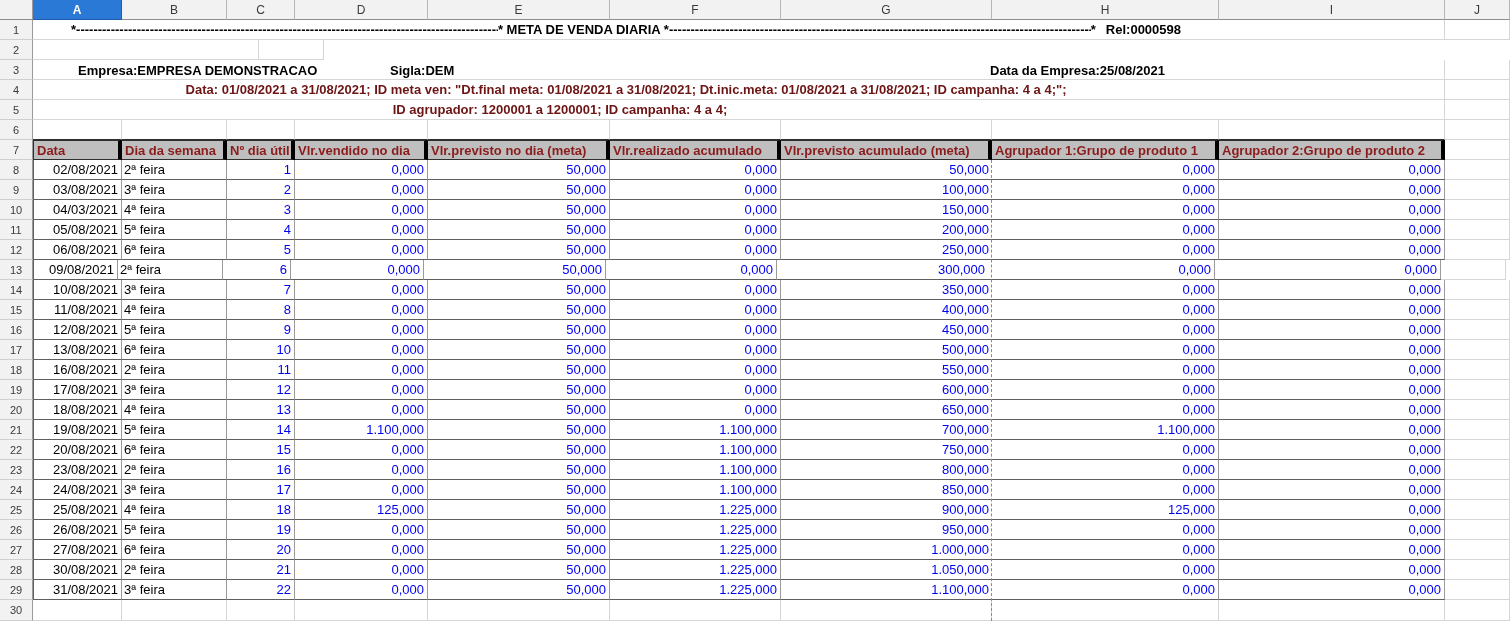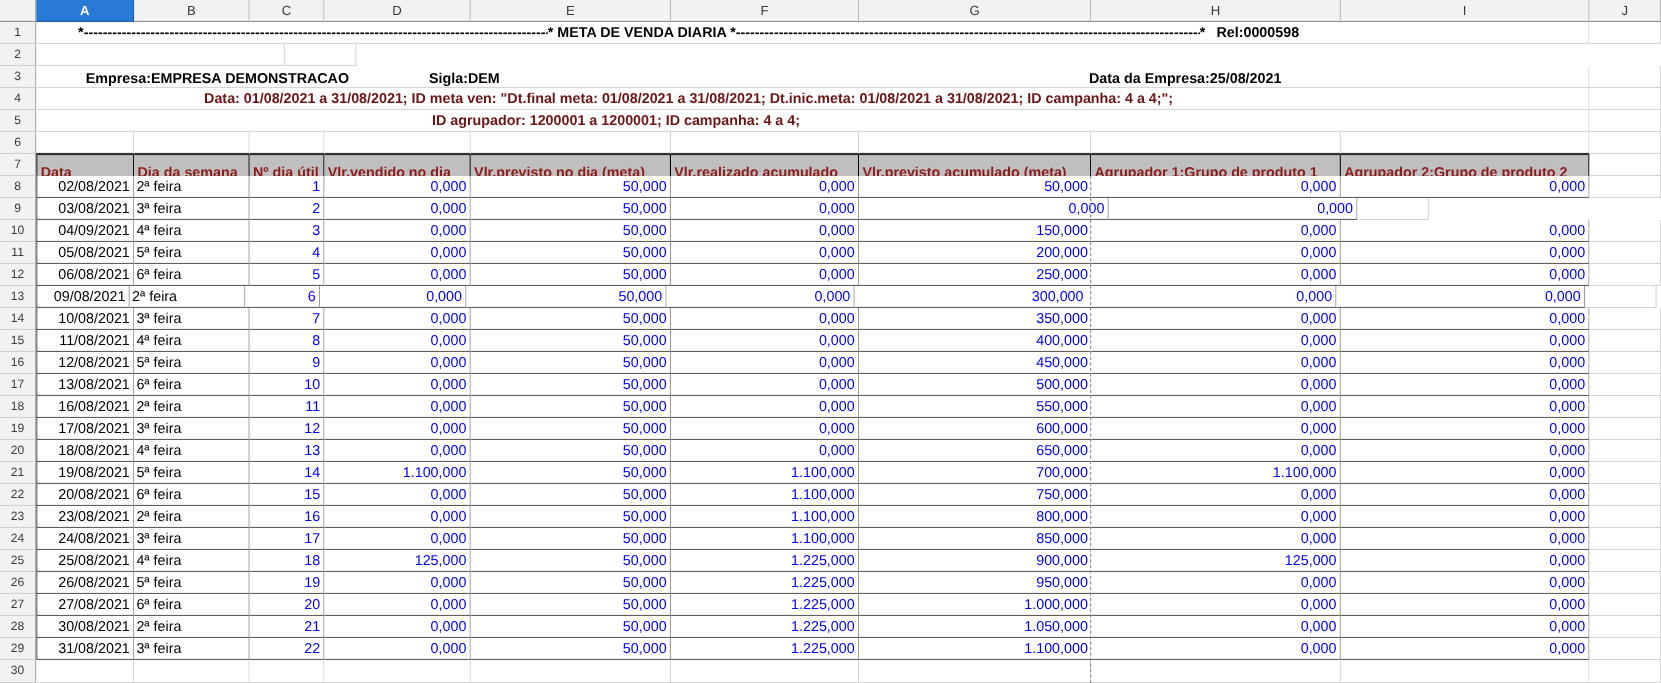--- a/index.html
+++ b/index.html
@@ -37,25 +37,25 @@
           background:#fff; font-weight:bold; font-size:13px; color:#000;
           display:flex; align-items:center; white-space:nowrap; overflow:hidden;}
   .merged .abs{position:absolute; top:0; height:20px; display:flex; align-items:center; white-space:pre;}
   .titlebar{padding-left:38px; padding-right:38px;}
   .dashfill{flex:1; overflow:hidden; white-space:nowrap;}
   .rel{margin-left:10px;}
   .centerline{width:100%; text-align:center; color:var(--info-text);}
   .centerline.r5{padding-right:132px;}
 
   
-  .th{height:32px; background:var(--header-bg); color:var(--header-text);
+  .th{height:20px; background:var(--header-bg); color:var(--header-text);
       font-weight:bold; font-size:13px; display:flex; align-items:center;
       padding-left:3px; overflow:hidden; white-space:nowrap;
       border-top:1px solid var(--table-line-dark); border-bottom:1px solid var(--table-line-dark);
-      border-right:1px solid #000000;}
+      border-right:4px solid #000000;}
   .th.first{border-left:1px solid var(--table-line-dark);}
 
   
   .d{height:20px; font-size:13px; display:flex; align-items:center;
      border-bottom:1px solid var(--table-row-line); border-right:1px solid var(--table-col-line);
      background:#fff; overflow:hidden; white-space:nowrap;}
   .d.first{border-left:1px solid var(--table-row-line);}
   .d.noR{border-right:none;}
   .d.dte{justify-content:flex-end; padding-right:3px; color:#000;}
   .d.txt{justify-content:flex-start; padding-left:2px; color:#000;}
@@ -167,27 +167,28 @@
         <div class="g" style="width: 65px;"></div>
       </div>
       <div class="row" style="top: 180px;">
         <div class="gut">9</div>
         <div class="d dte first" style="width: 89px;">03/08/2021</div>
         <div class="d txt" style="width: 105px;">3ª feira</div>
         <div class="d num" style="width: 68px;">2</div>
         <div class="d num" style="width: 133px;">0,000</div>
         <div class="d num" style="width: 182px;">50,000</div>
         <div class="d num" style="width: 171px;">0,000</div>
+        <div class="d num noR" style="width: 211px;">100,000</div>
         <div class="d num" style="width: 227px;">0,000</div>
         <div class="d num" style="width: 226px;">0,000</div>
         <div class="g" style="width: 65px;"></div>
       </div>
       <div class="row" style="top: 200px;">
         <div class="gut">10</div>
-        <div class="d dte first" style="width: 89px;">04/09/2021</div>
+        <div class="d dte first" style="width: 89px;">04/03/2021</div>
         <div class="d txt" style="width: 105px;">4ª feira</div>
         <div class="d num" style="width: 68px;">3</div>
         <div class="d num" style="width: 133px;">0,000</div>
         <div class="d num" style="width: 182px;">50,000</div>
         <div class="d num" style="width: 171px;">0,000</div>
         <div class="d num noR" style="width: 211px;">150,000</div>
         <div class="d num" style="width: 227px;">0,000</div>
         <div class="d num" style="width: 226px;">0,000</div>
         <div class="g" style="width: 65px;"></div>
       </div>

